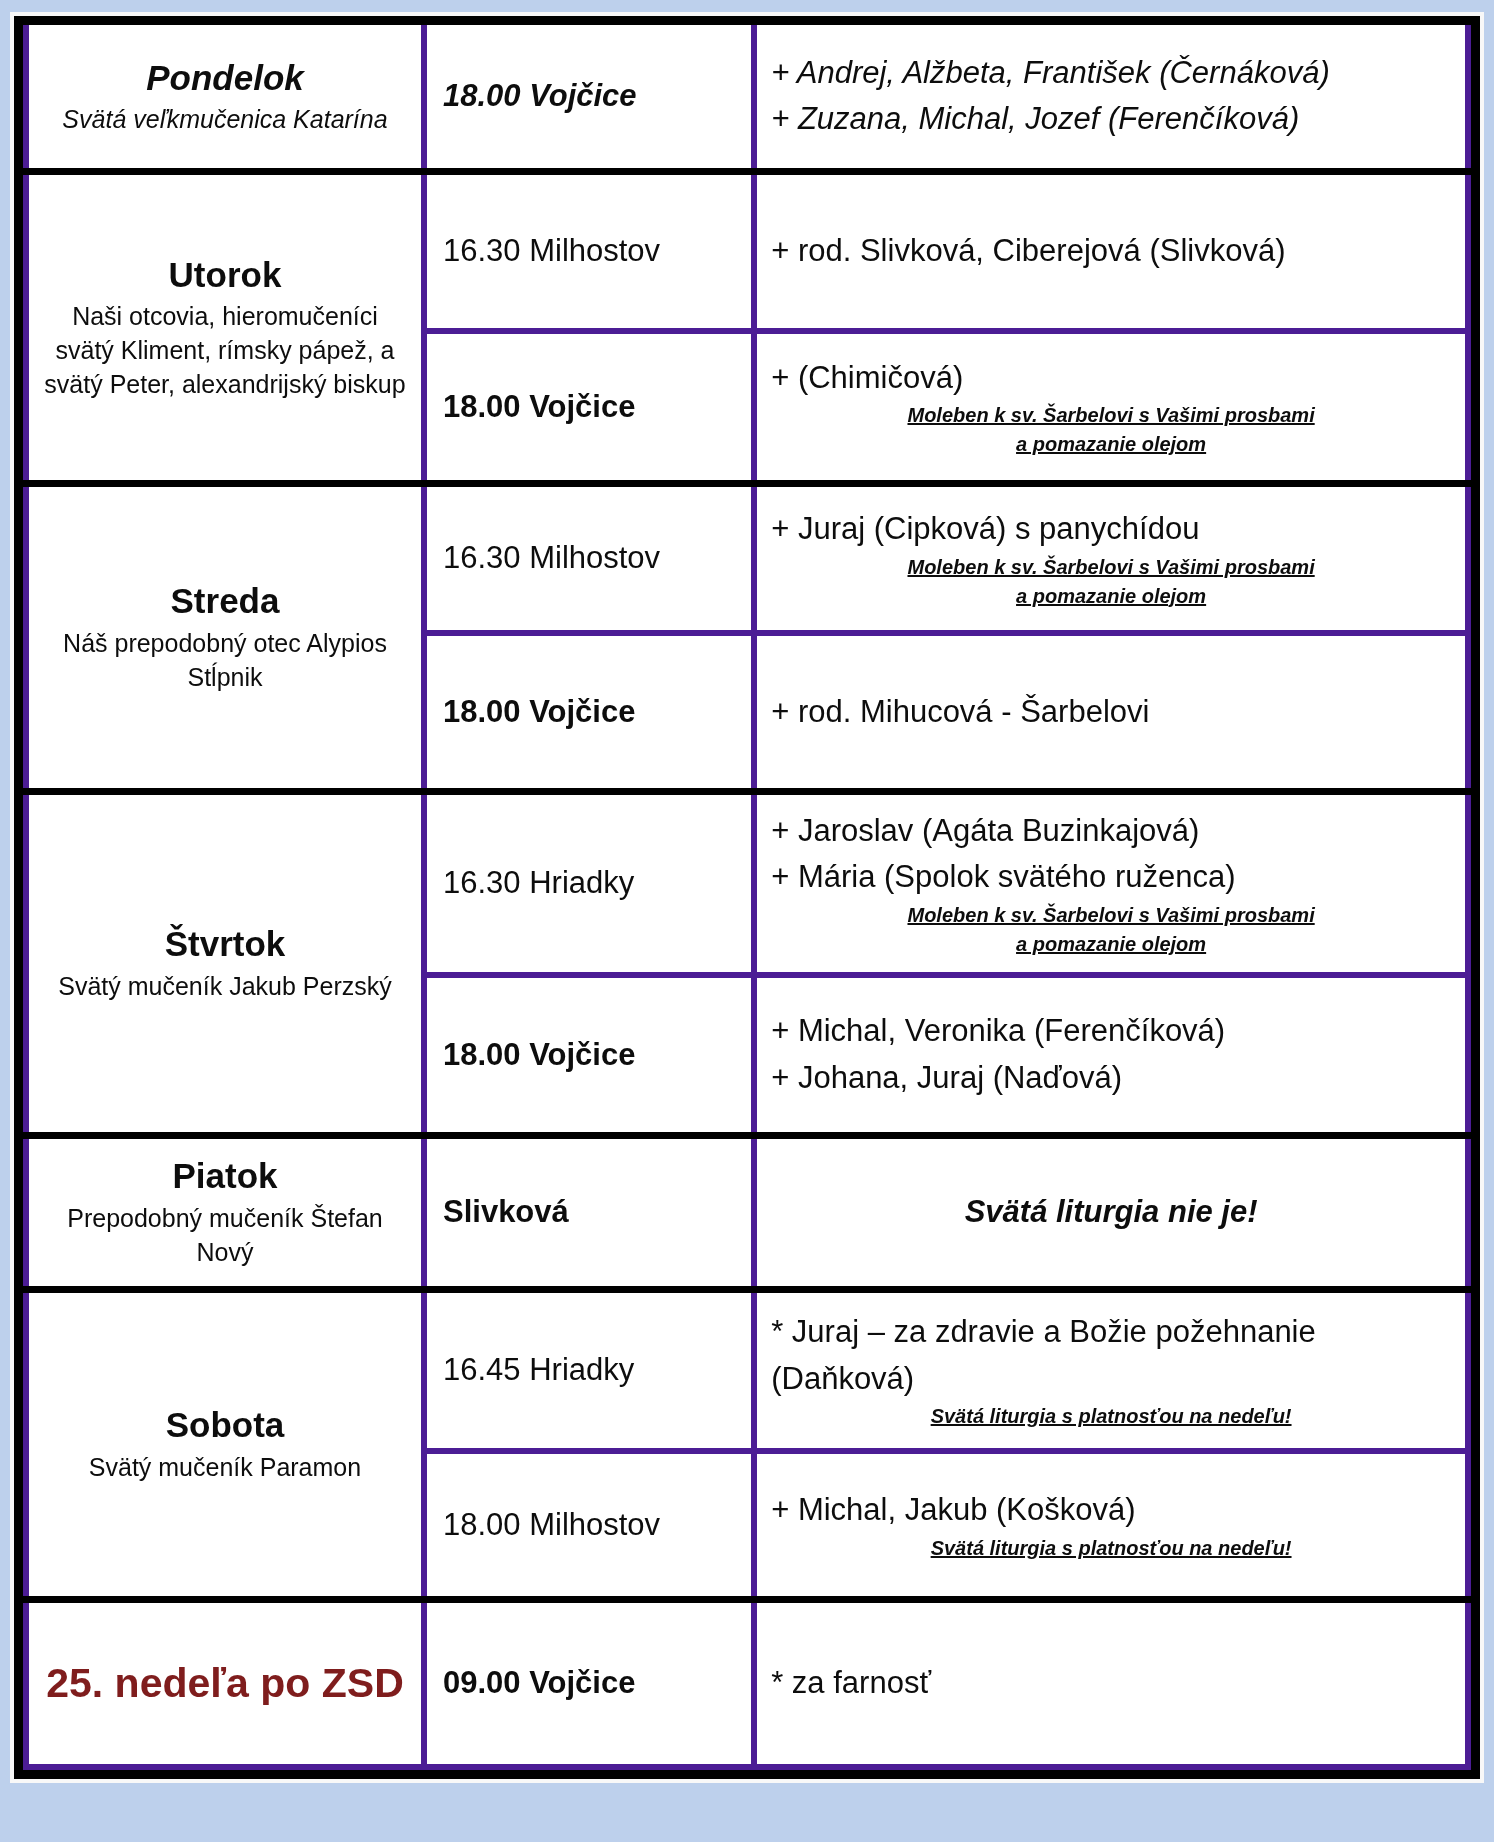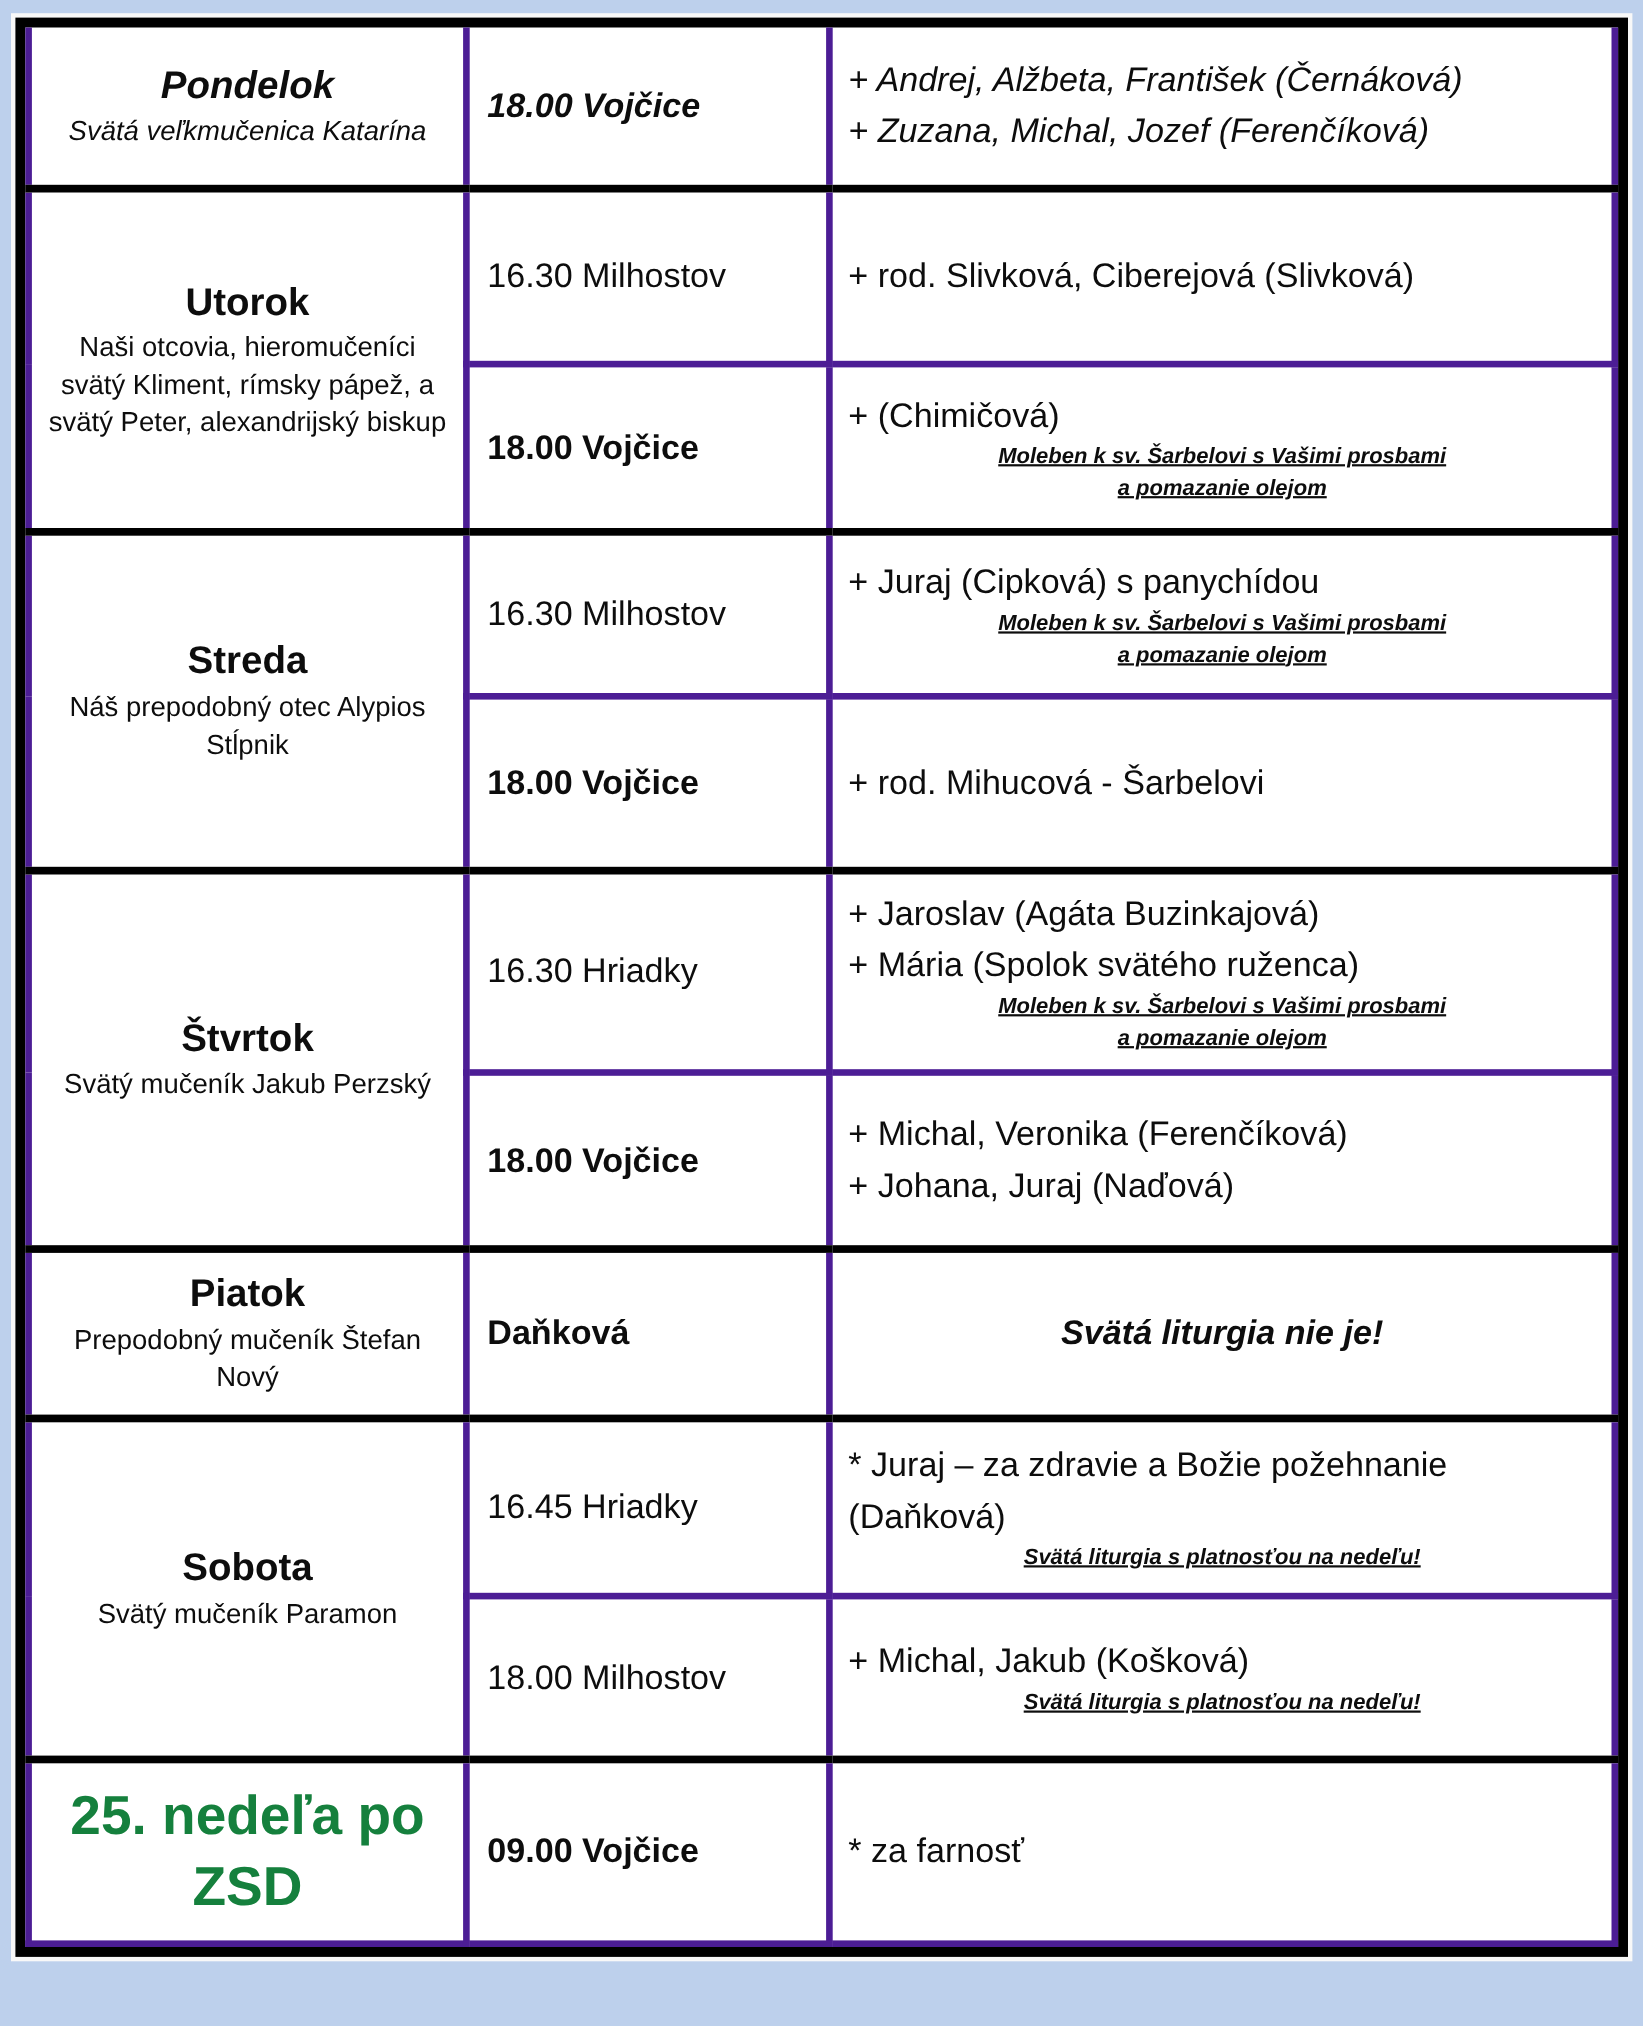--- a/index.html
+++ b/index.html
@@ -46,22 +46,22 @@
   .day-cell {
     text-align: center;
     padding: 6px 12px;
   }
   .day-name {
     font-size: 35px;
     font-weight: bold;
     line-height: 1.25;
   }
   .red-day {
-    color: #15803d;
-    font-size: 50px;
+    color: #7f1d1d;
+    font-size: 41px;
     line-height: 1.3;
   }
   .day-desc {
     font-size: 25px;
     line-height: 1.35;
     margin-top: 4px;
   }
 
   .time-cell {
     font-size: 31px;
@@ -167,21 +167,21 @@
           <td class="intent-cell">
             <div class="intent-line">+ Michal, Veronika (Ferenčíková)</div>
             <div class="intent-line">+ Johana, Juraj (Naďová)</div>
           </td>
         </tr>
         <tr class="day-first">
           <td class="day-cell" rowspan="1">
             <div class="day-name">Piatok</div>
             <div class="day-desc">Prepodobný mučeník Štefan Nový</div>
           </td>
-          <td class="time-cell bold"><span>Daňková</span></td>
+          <td class="time-cell bold"><span>Slivková</span></td>
           <td class="intent-cell">
             <div class="center-note">Svätá liturgia nie je!</div>
           </td>
         </tr>
         <tr class="day-first">
           <td class="day-cell" rowspan="2">
             <div class="day-name">Sobota</div>
             <div class="day-desc">Svätý mučeník Paramon</div>
           </td>
           <td class="time-cell"><span>16.45 Hriadky</span></td>

